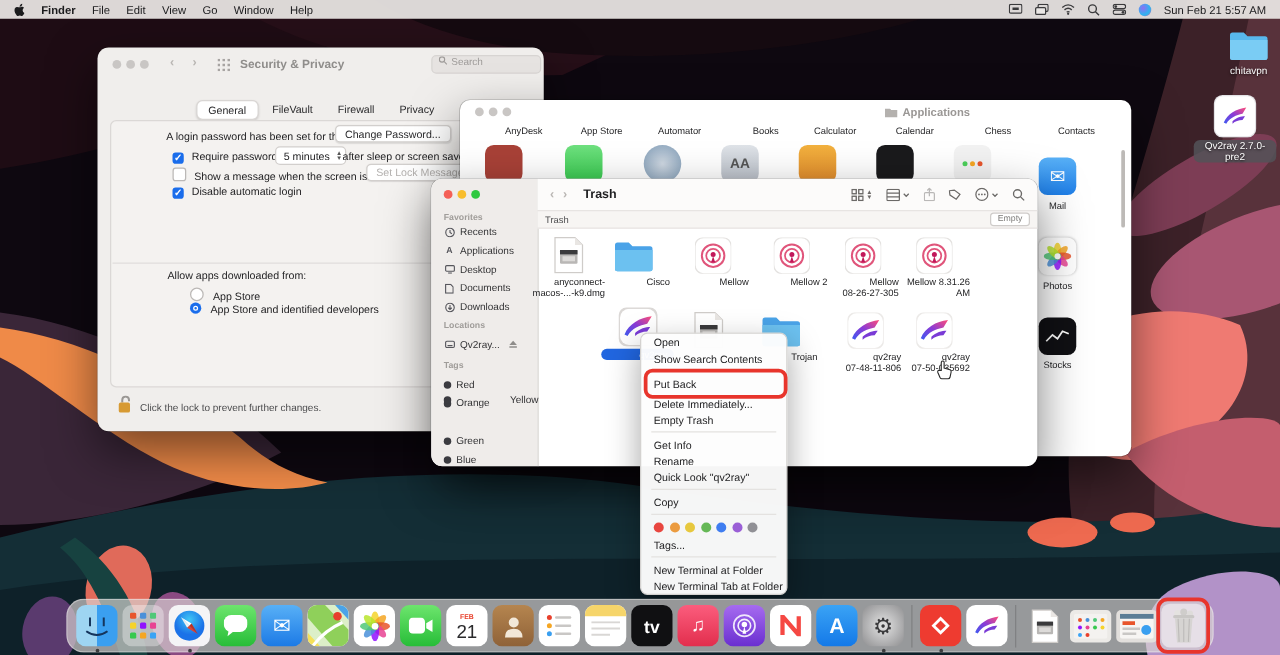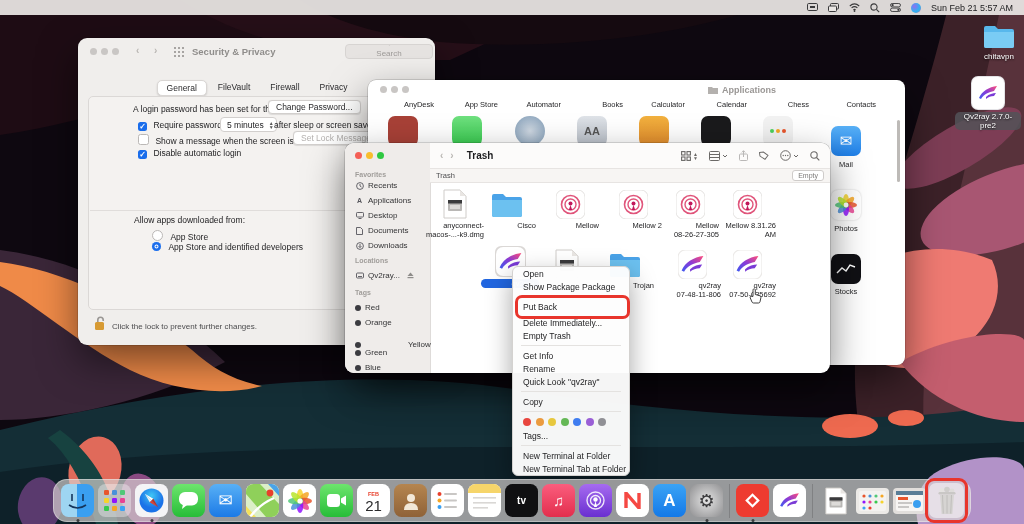--- a/index.html
+++ b/index.html
@@ -21,22 +21,22 @@
   .win{position:absolute;border-radius:9px;overflow:hidden;
     box-shadow:0 0 0 .5px rgba(0,0,0,.25),0 16px 38px rgba(0,0,0,.5);}
   .tl{width:7px;height:7px;border-radius:50%;display:inline-block;}
   .tl-gray{background:#c9c6c4;}
   .tl-red{background:#f45f56;}.tl-yel{background:#f8bd2d;}.tl-grn{background:#2fc841;}
   .chev{color:#b9b6b3;font-size:10px;font-weight:bold;}
 
   
   .security{left:78px;top:38px;width:357px;height:307px;background:#f0eeec;z-index:10;font-size:8.5px;}
   .sec-title{color:#8f8d8b;font-size:9.5px;font-weight:bold;}
-  .searchpill{display:flex;align-items:center;gap:3px;background:#e6e3e1;border:1px solid #d7d4d2;
-    border-radius:4px;height:13px;padding:0 5px;color:#9d9a98;font-size:8px;flex-direction:column;}
+  .searchpill{display:flex;gap:3px;background:#e6e3e1;border:1px solid #d7d4d2;
+    border-radius:4px;height:13px;padding:0 5px;color:#9d9a98;font-size:8px;}
   .tabs{position:absolute;left:0;right:0;top:42px;display:flex;justify-content:center;gap:2px;}
   .tab{padding:2px 9px;font-size:8.5px;color:#2a2a2c;border-radius:5px;}
   .tab.sel{background:#fff;border:1px solid #d9d6d4;box-shadow:0 1px 2px rgba(0,0,0,.15);}
   .groupbox{position:absolute;left:10px;top:58px;width:340px;height:212px;
     border:1px solid #dbd8d6;border-radius:5px;background:#f4f2f0;}
   .chk{display:inline-block;width:9px;height:9px;border-radius:2.5px;vertical-align:-1px;}
   .chk-on{background:#1a6deb;color:#fff;font-size:8px;line-height:9px;text-align:center;font-weight:bold;}
   .chk-off{background:#fff;border:1px solid #bbb8b6;}
   .radio{display:inline-block;width:9px;height:9px;border-radius:50%;vertical-align:-1px;}
   .radio-on{background:#1a6deb;box-shadow:inset 0 0 0 2.5px #1a6deb, inset 0 0 0 3.5px #fff;}
@@ -386,21 +386,21 @@
       </div>
       <span class="sb-hdr" style="top:146px;">Tags</span>
       <div class="sb-item" style="top:160px;">
           <span class="tagdot"></span>
           <span>Red</span>
         </div>
       <div class="sb-item" style="top:175px;">
           <span class="tagdot"></span>
           <span>Orange</span>
         </div>
-      <div class="sb-item" style="top:197px;gap:47px;">
+      <div class="sb-item" style="top:172px;gap:47px;">
           <span class="tagdot"></span>
           <span>Yellow</span>
         </div>
       <div class="sb-item" style="top:205px;">
           <span class="tagdot"></span>
           <span>Green</span>
         </div>
       <div class="sb-item" style="top:220px;">
           <span class="tagdot"></span>
           <span>Blue</span>
@@ -640,21 +640,21 @@
         </div>
       <div class="flabel">
           <span>qv2ray</span>
           <span>07-50-035692</span>
         </div>
     </div>
   </div>
 
   <div class="ctx">
     <div class="mi">Open</div>
-    <div class="mi">Show Package Package</div>
+    <div class="mi">Show Search Contents</div>
     <div class="mi" style="position:relative;margin-top:7px;">
       <span>Put Back</span>
       <span class="redbox"></span>
     </div>
     <div class="mi" style="margin-top:3px;">Delete Immediately...</div>
     <div class="mi">Empty Trash</div>
     <div class="msep"></div>
     <div class="mi">Get Info</div>
     <div class="mi">Rename</div>
     <div class="mi">Quick Look "qv2ray"</div>
@@ -674,20 +674,32 @@
     <div class="msep"></div>
     <div class="mi">New Terminal at Folder</div>
     <div class="mi">New Terminal Tab at Folder</div>
   </div>
 
   <svg class="cursor" width="13" height="16" viewBox="0 0 13 16">
     <path d="M4.5,1 Q5.8,0.4 6.3,1.6 L6.3,6.5 L11,7.8 Q12.2,8.2 11.9,9.6 L11,13.8 Q10.7,15 9.5,15 L4.5,15 Q3.5,15 3,14 L1.2,9.8 Q0.8,8.6 2,8.2 L4,8.4 L4,2.4 Q4,1.4 4.5,1 Z" fill="#fff" stroke="#2b2b2b" stroke-width=".9"></path>
   </svg>
 
   <div class="menubar">
+    <div class="mb-left">
+      <svg width="9" height="11" viewBox="0 0 9 11">
+          <path d="M6.8,1 Q6.9,2 6.2,2.7 Q5.5,3.4 4.7,3.3 Q4.6,2.4 5.3,1.7 Q6,1 6.8,1 Z M4.6,3.8 Q5.3,3.8 6.1,3.4 Q7.4,3 8.2,4.2 Q7,5 7.1,6.4 Q7.2,7.8 8.5,8.4 Q7.9,9.8 7.2,10.4 Q6.5,11.1 5.6,10.6 Q4.8,10.2 4,10.6 Q3.1,11.1 2.4,10.4 Q0.9,8.9 0.6,6.8 Q0.3,4.6 1.7,3.8 Q2.6,3.3 3.6,3.7 Q4.2,3.9 4.6,3.8 Z" fill="#1b1b1d"></path>
+        </svg>
+      <span class="mb-item mb-bold">Finder</span>
+      <span class="mb-item">File</span>
+      <span class="mb-item">Edit</span>
+      <span class="mb-item">View</span>
+      <span class="mb-item">Go</span>
+      <span class="mb-item">Window</span>
+      <span class="mb-item">Help</span>
+    </div>
     <div class="mb-right">
       <svg width="11" height="9" viewBox="0 0 11 9">
           <rect x=".5" y=".5" width="10" height="7" rx="1.2" fill="none" stroke="#3a3a3c" stroke-width="1"></rect>
           <rect x="3" y="3" width="5" height="2" fill="#3a3a3c"></rect>
         </svg>
       <svg width="11" height="9" viewBox="0 0 11 9">
           <rect x="2.5" y=".5" width="8" height="5.5" rx="1" fill="none" stroke="#3a3a3c" stroke-width="1"></rect>
           <rect x=".5" y="3" width="8" height="5.5" rx="1" fill="#e9e6e4" stroke="#3a3a3c" stroke-width="1"></rect>
         </svg>
       <svg width="11" height="9" viewBox="0 0 11 9">
@@ -813,21 +825,21 @@
     </div>
     <div class="di" style="background:#fff;overflow:hidden;flex-direction:column;justify-content:flex-start;">
       <div style="width:100%;height:9px;background:#f6d56a;"></div>
       <svg width="23" height="14" viewBox="0 0 23 14" style="margin-top:4px;">
           <rect x="0" y="0" width="23" height="1.6" fill="#d9d7d5"></rect>
           <rect x="0" y="5" width="23" height="1.6" fill="#d9d7d5"></rect>
           <rect x="0" y="10" width="15" height="1.6" fill="#d9d7d5"></rect>
         </svg>
     </div>
     <div class="di" style="background:#101012;">
-      <span class="glyph-w" style="font-size:10px;font-weight:bold;">tv</span>
+      <span class="glyph-w" style="font-size:14px;font-weight:bold;">tv</span>
     </div>
     <div class="di" style="background:linear-gradient(#fb5d7d,#e22e4d);">
       <span class="glyph-w" style="font-size:15px;">♫</span>
     </div>
     <div class="di" style="background:linear-gradient(#a66bf0,#6a2fd0);">
       <svg width="21" height="21" viewBox="0 0 21 21">
           <circle cx="10.5" cy="10.5" r="8.5" fill="none" stroke="#fff" stroke-width="1.4" opacity=".85"></circle>
           <circle cx="10.5" cy="10.5" r="5" fill="none" stroke="#fff" stroke-width="1.3" opacity=".9"></circle>
           <circle cx="10.5" cy="9.5" r="2.2" fill="#fff"></circle>
           <path d="M10.5,11 L9,17 L12,17 Z" fill="#fff"></path>

